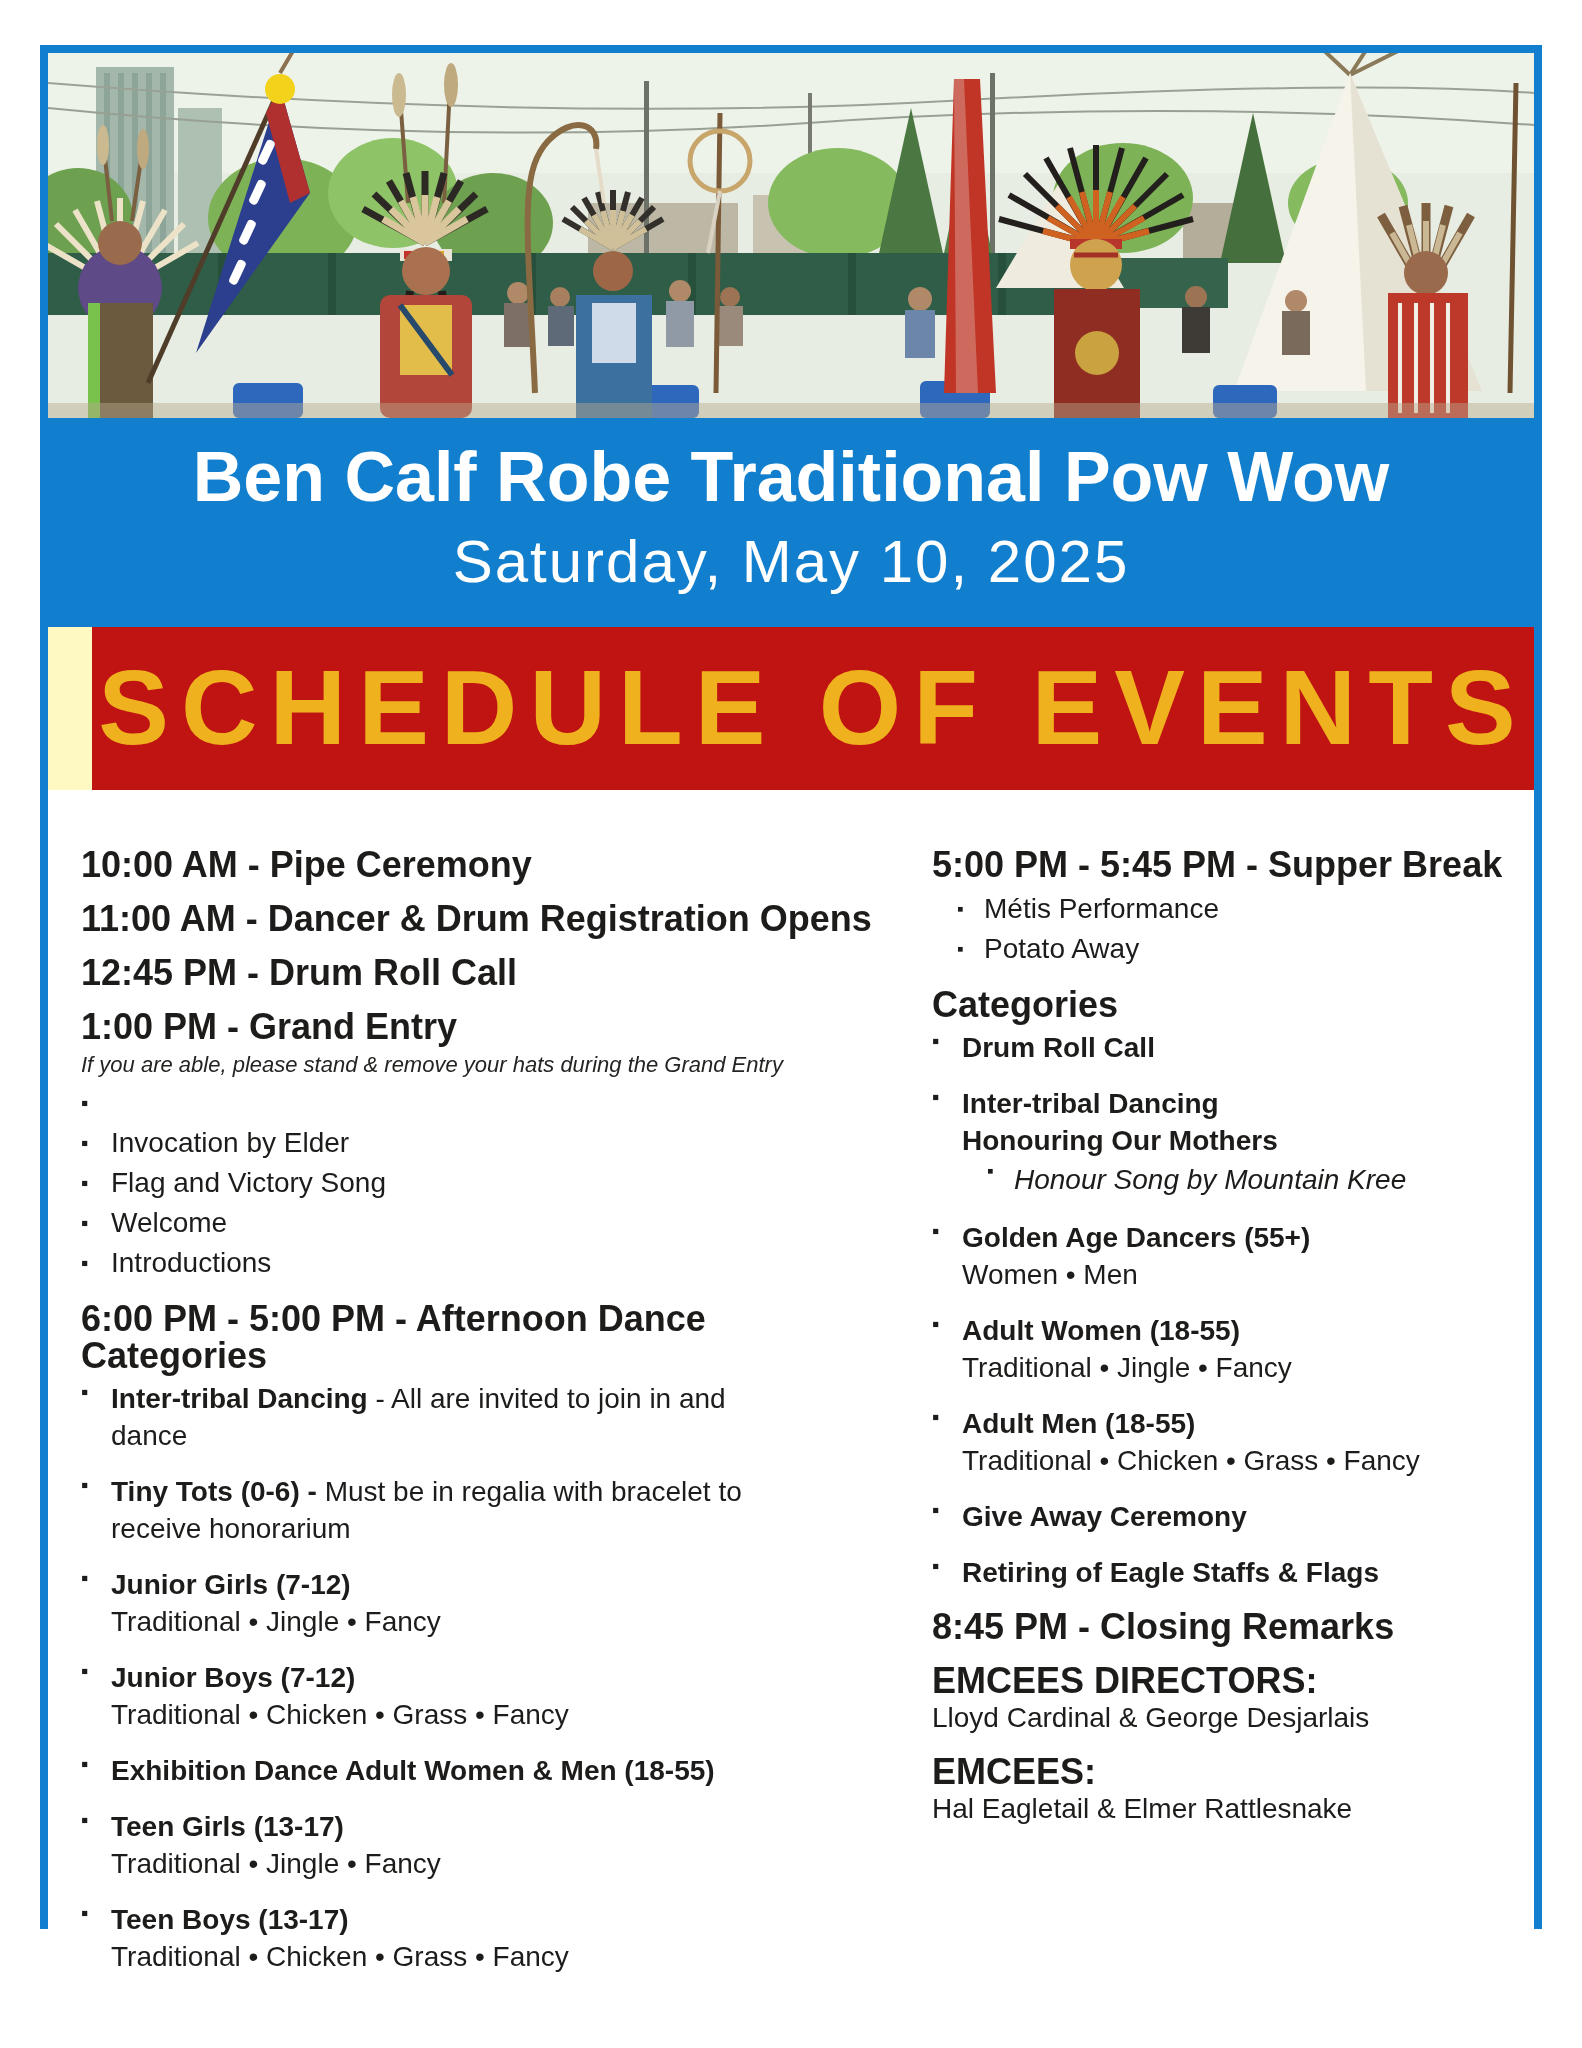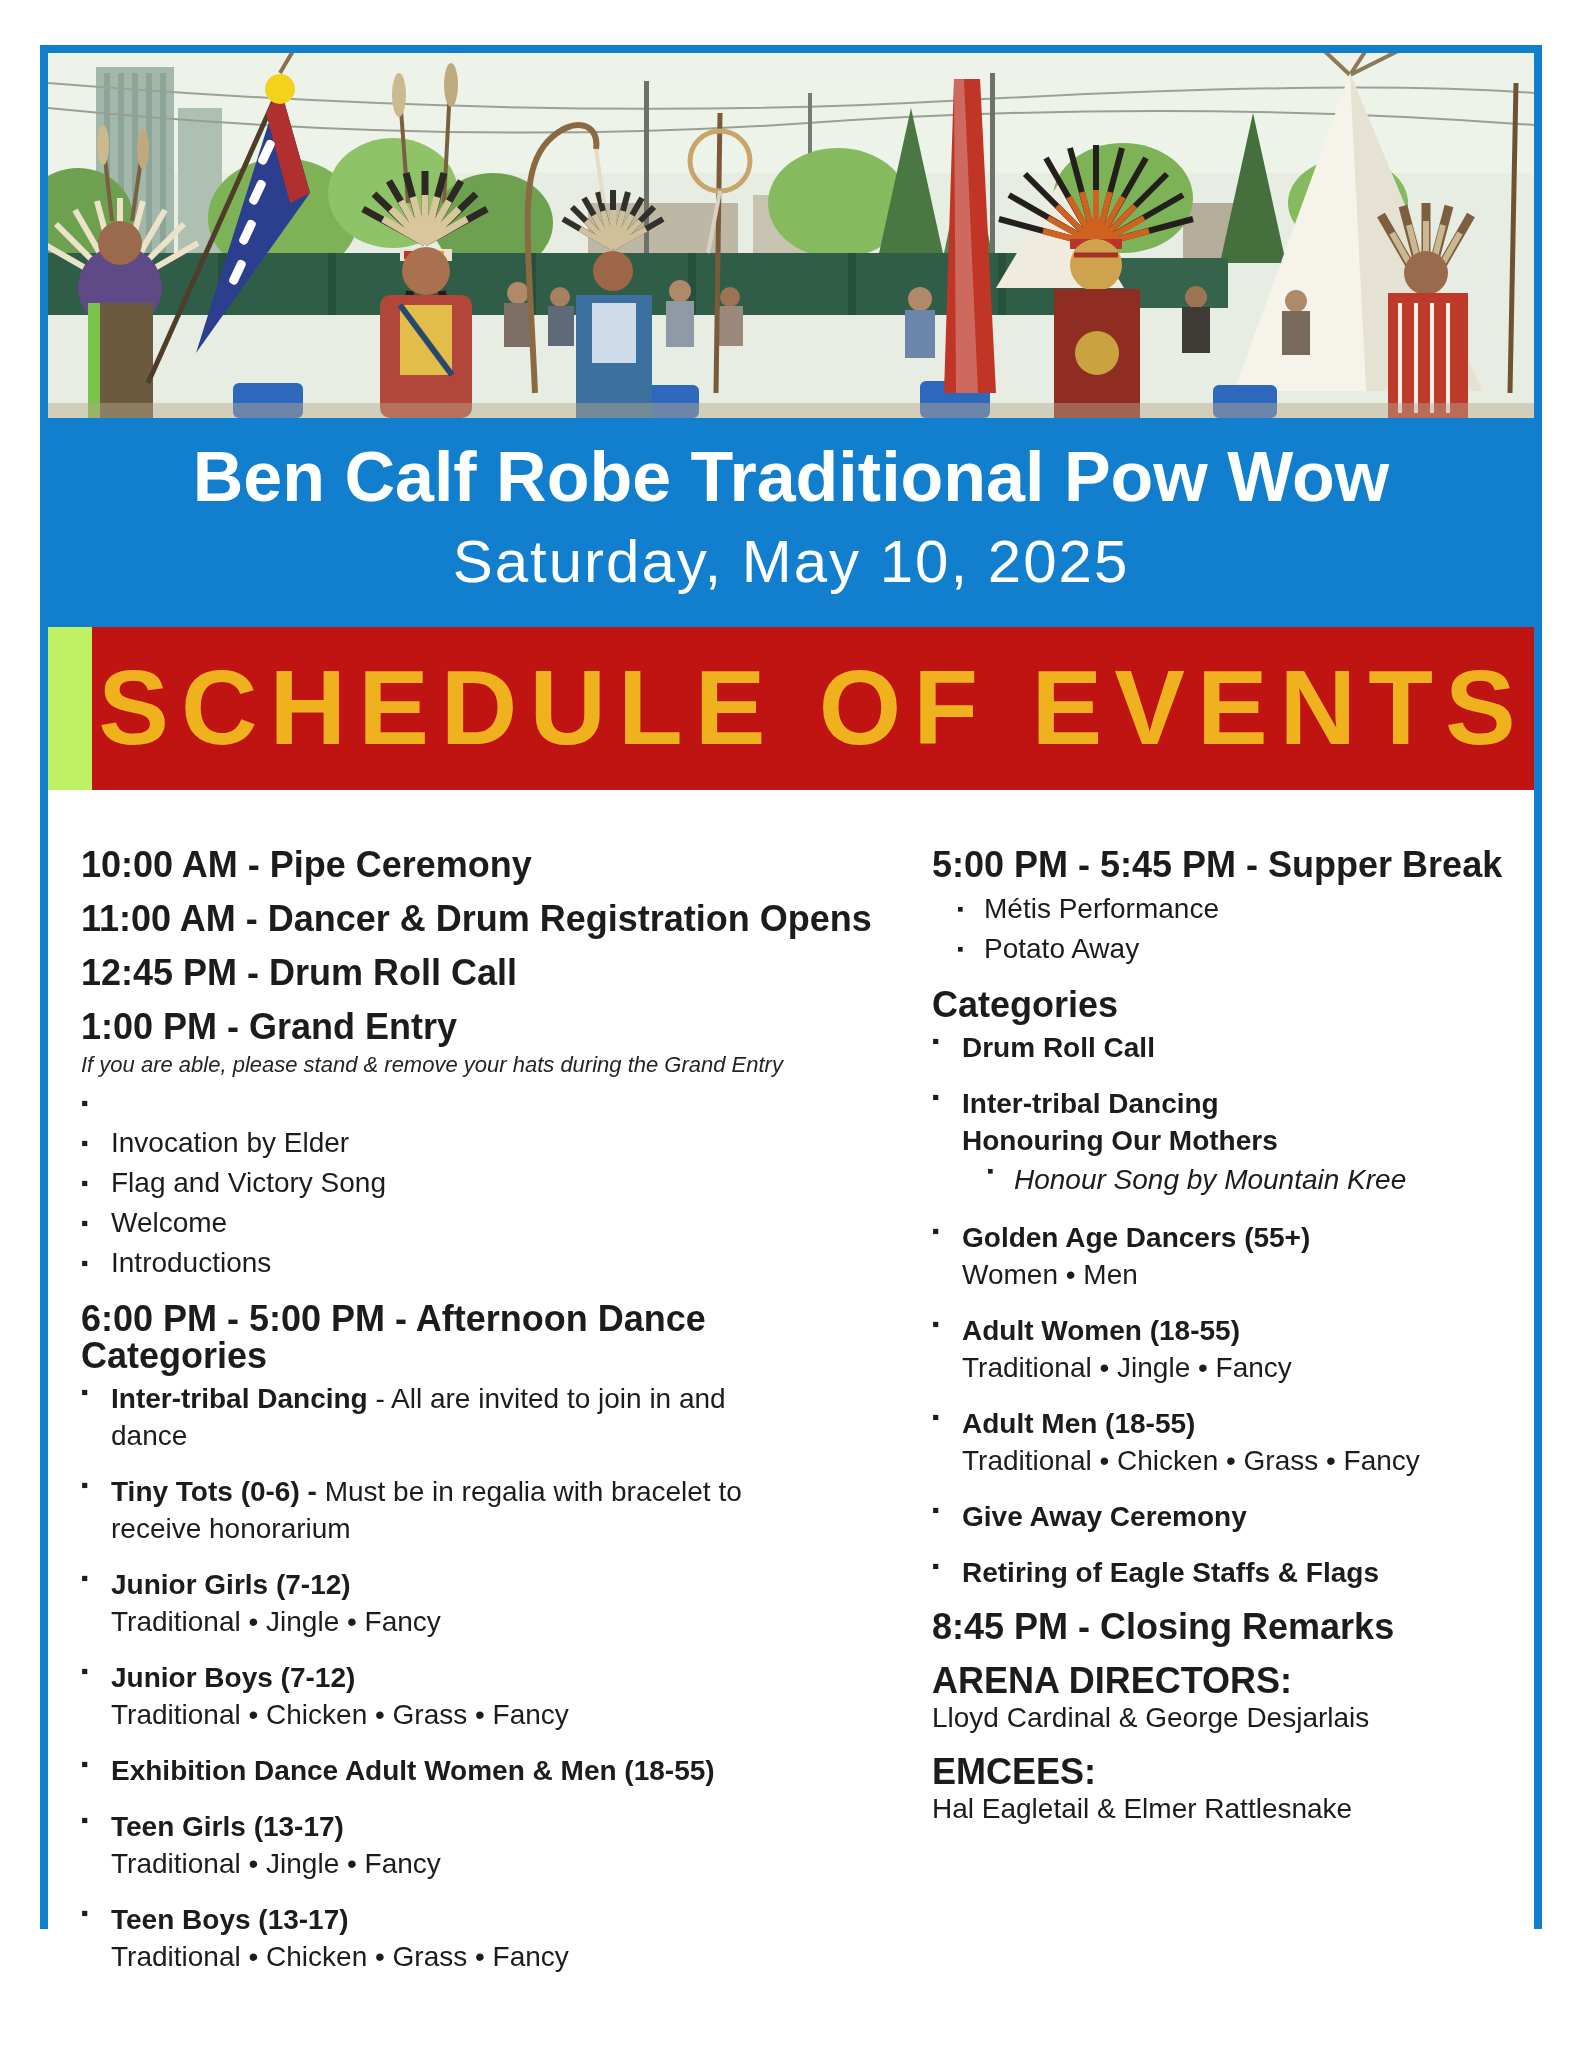--- a/index.html
+++ b/index.html
@@ -1,19 +1,19 @@
 <!DOCTYPE html>
 <html><head>
 <meta charset="utf-8">
 <style>
   html,body{margin:0;padding:0;background:#ffffff;}
   body{width:1582px;height:2048px;font-family:"Liberation Sans",sans-serif;color:#1d1c1a;}
   .page{position:relative;width:1582px;height:2048px;overflow:hidden;background:#fff;}
   .frame{position:absolute;left:40px;top:45px;width:1502px;height:1884px;
-         border:8px solid #127fce;box-sizing:border-box;background:#bef264;}
+         border:8px solid #127fce;box-sizing:border-box;background:#fef9c3;}
   .hero{background:#127fce;}
   .photo{display:block;width:1486px;height:365px;}
   .titles{height:209px;box-sizing:border-box;padding-top:16px;text-align:center;color:#ffffff;background:#127fce;}
   .title{font-size:70px;font-weight:700;line-height:86px;letter-spacing:0;}
   .date{font-size:60px;font-weight:400;line-height:84px;letter-spacing:2px;}
   .redband{height:163px;background:#bf1412;display:flex;align-items:center;justify-content:center;margin-left:44px;}
   .redband .label{color:#efb11d;font-weight:700;font-size:106px;line-height:1;letter-spacing:12px;padding-bottom:4px;white-space:nowrap;}
   .content{position:relative;height:1205px;background:#fff;}
   .col{position:absolute;top:56px;font-size:28px;}
   .col-left{left:33px;width:800px;}
@@ -470,21 +470,21 @@
 
         <div class="item">
           <span class="blt">▪</span>
           <div class="body">
             <div class="ln bold">Retiring of Eagle Staffs &amp; Flags</div>
           </div>
         </div>
 
         <div class="h">8:45 PM - Closing Remarks</div>
 
-        <div class="h">ARENA DIRECTORS:</div>
+        <div class="h">EMCEES DIRECTORS:</div>
         <div class="ln">Lloyd Cardinal &amp; George Desjarlais</div>
 
         <div class="h">EMCEES:</div>
         <div class="ln">Hal Eagletail &amp; Elmer Rattlesnake</div>
       </div>
 
     </div>
   </div>
 </div>
 

